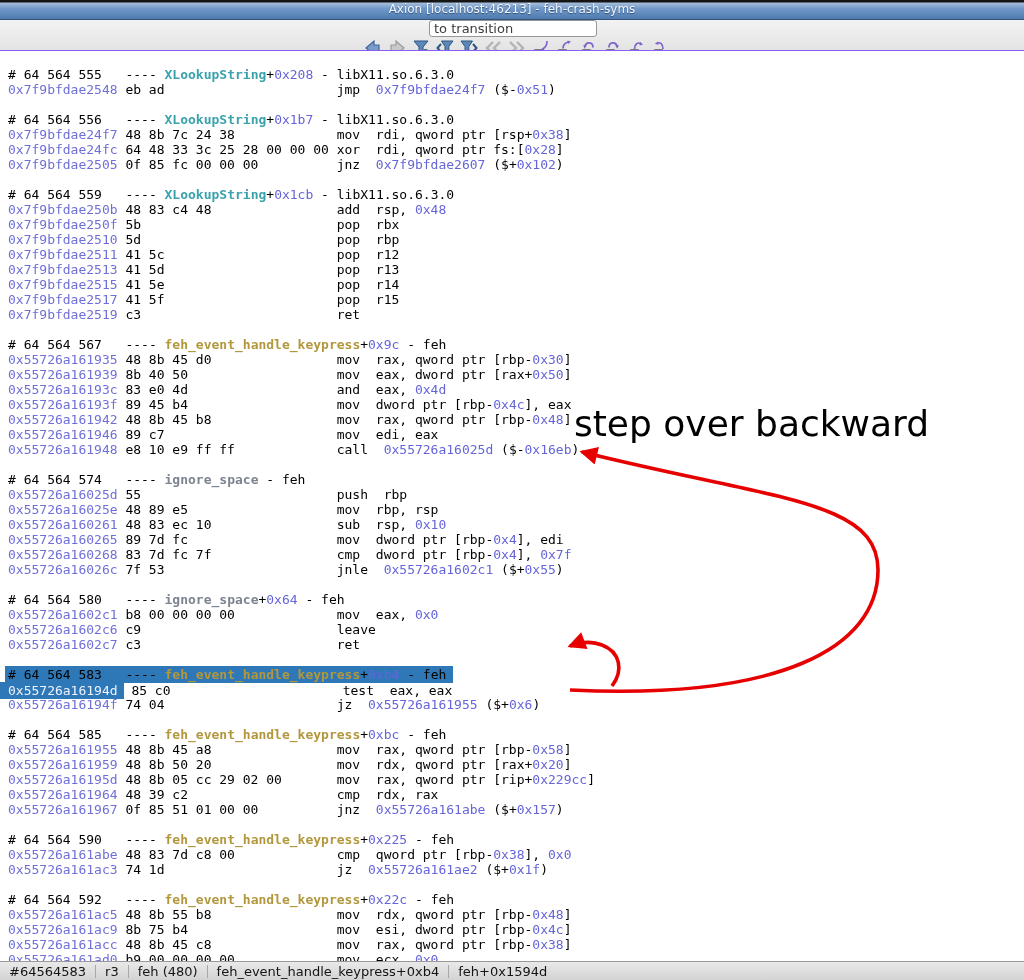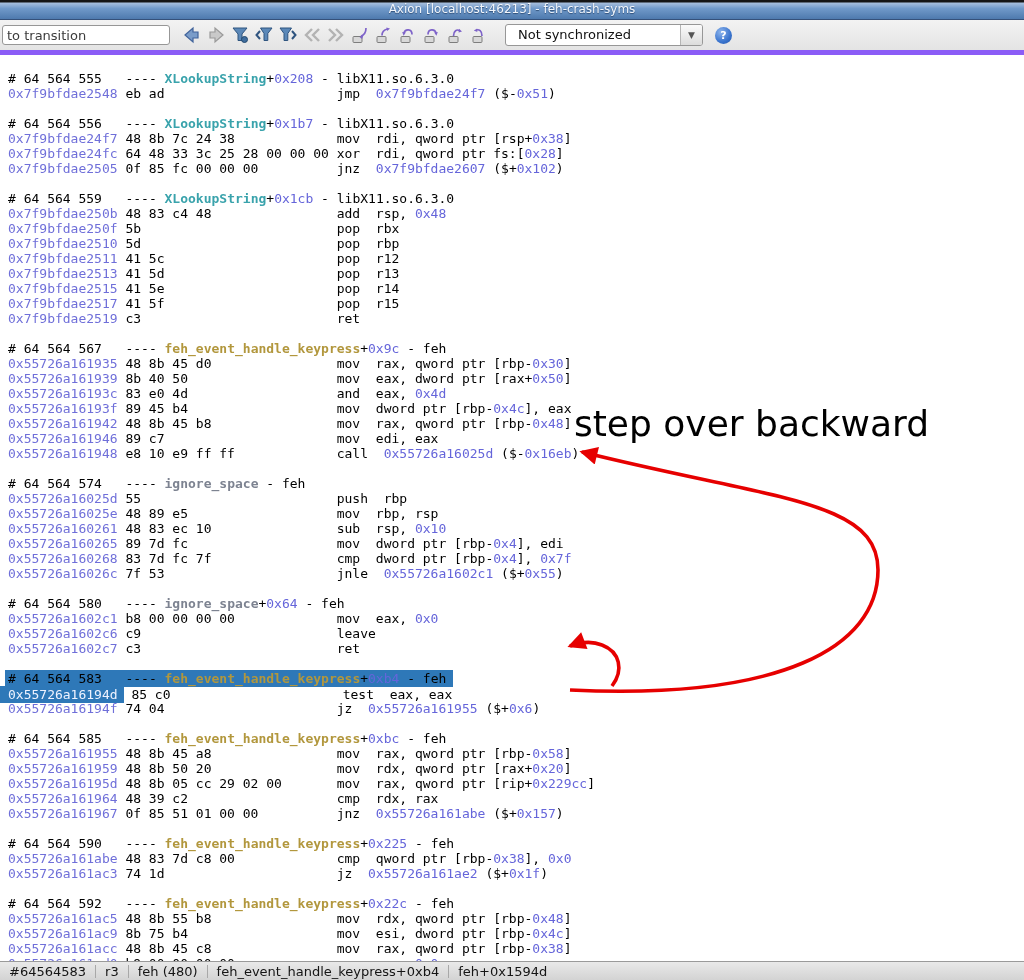--- a/index.html
+++ b/index.html
@@ -7,35 +7,35 @@
           font-family:"DejaVu Sans",sans-serif;}
   
   .titlebar{position:absolute;top:0;left:0;width:1024px;height:19px;
     background:linear-gradient(180deg,#151515 0,#151515 2px,#a6bedd 3px,#7099c9 45%,#4e7aae 100%);
     border-bottom:1px solid #35517a;}
   .titlebar .title{display:block;text-align:center;font-size:12px;line-height:19px;color:#f2f6fc;
     text-shadow:0 1px 1px #2f4f78;}
   
   .toolbar{position:absolute;top:20px;left:0;width:1024px;height:30px;
     background:linear-gradient(180deg,#f3f3f3,#e4e4e4);border-bottom:1px solid #9f9f9f;
-    display:flex;align-items:center;}
+    display:flex;align-items:center;flex-direction:column;}
   .search-box{width:158px;height:18px;margin-left:2px;border:1px solid #979797;border-radius:3px;
     font-family:"DejaVu Sans",sans-serif;font-size:13px;color:#3c3c3c;padding:0 4px;background:#fff;outline:none;}
   .tbgroup{display:flex;align-items:center;}
   .tbicon{display:inline-flex;width:24px;height:22px;align-items:center;justify-content:center;cursor:default;}
   .combo{display:flex;align-items:stretch;height:20px;margin-left:12px;border:1px solid #979797;
     border-radius:3px;background:#fff;overflow:hidden;width:196px;}
   .combo .val{flex:1;font-size:13px;line-height:20px;padding-left:12px;color:#111;}
   .combo .btn{width:21px;border-left:1px solid #b5b5b5;background:linear-gradient(180deg,#fbfbfb,#dcdcdc);
     display:flex;align-items:center;justify-content:center;font-size:9px;color:#555;}
   .help{width:17px;height:17px;margin-left:12px;border-radius:50%;
     background:radial-gradient(circle at 35% 30%,#8cb4ec,#3a74ce 60%,#2356a8);
     color:#fff;font-size:11px;font-weight:bold;text-align:center;line-height:17px;}
   
-  .disasm{position:absolute;top:50px;left:0;right:0;bottom:18px;border-top:5px solid #8b5cf6;
+  .disasm{position:absolute;top:50px;left:0;right:0;bottom:18px;border-top:1px solid #8b5cf6;
     background:#fff;padding:16px 0 0 8px;overflow:hidden;
     font-family:"DejaVu Sans Mono",monospace;font-size:13px;line-height:15px;color:#000;white-space:pre;}
   .block{margin:0 0 15px 0;}
   .dline,.hline{height:15px;}
   .addr{display:inline-block;width:14ch;color:#6f6fd9;}
   .addr-pad{display:inline-block;width:1ch;}
   .bytes{display:inline-block;width:27ch;color:#000;}
   .hx{color:#6565da;}
   .tx{color:#000;}
   .fn-teal{color:#3aa3ac;font-weight:bold;}

